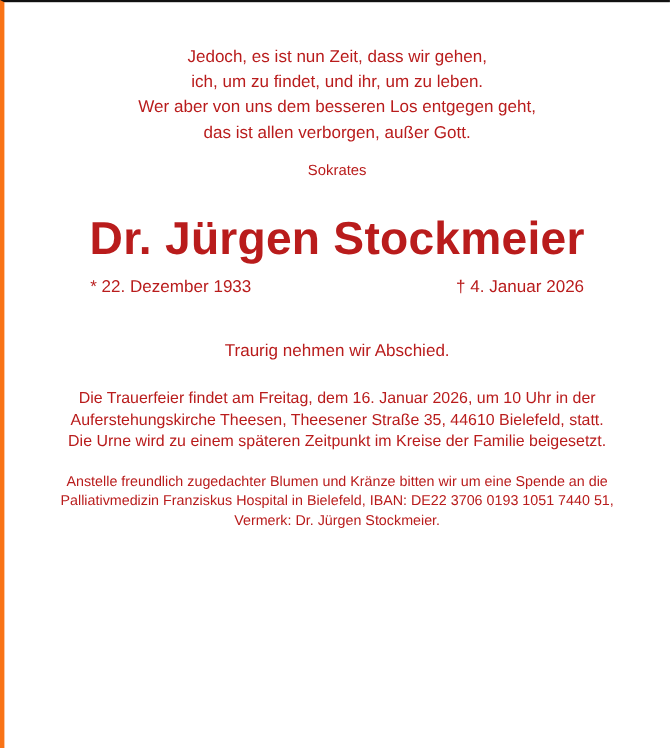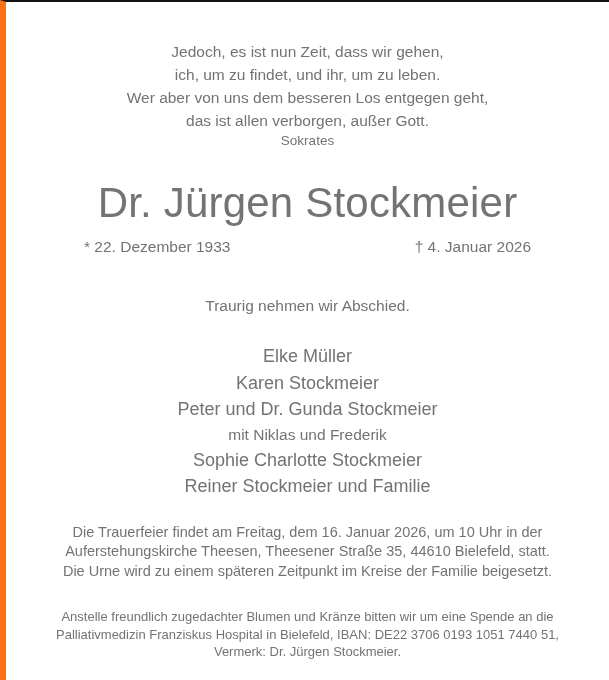--- a/index.html
+++ b/index.html
@@ -7,48 +7,49 @@
     margin: 0;
     padding: 0;
     background: #ffffff;
   }
   #notice {
     position: relative;
     width: 609px;
     height: 680px;
     background: #ffffff;
     border-top: 2px solid #111111;
-    border-left: 6px solid #f97316;
+    border-left: 4px solid #f97316;
     box-sizing: border-box;
     font-family: "Liberation Sans", "DejaVu Sans", sans-serif;
-    color: #737373;
+    color: #b91c1c;
     overflow: hidden;
     -webkit-font-smoothing: antialiased;
   }
 
   .block { text-align: center; }
 
   
   .quote {
     margin-top: 38px;
     font-size: 15.5px;
     line-height: 23px;
   }
   .quote-line { display: block; white-space: nowrap; }
 
   .attribution {
+    margin-top: 14px;
     font-size: 13.5px;
     line-height: 18px;
   }
 
   
   .deceased-name {
     margin-top: 29px;
     font-size: 42px;
-    font-weight: 400;
+    font-weight: 700;
     line-height: 48px;
     letter-spacing: 0.2px;
     white-space: nowrap;
   }
 
   
   .dates-row {
     margin-top: 10px;
     padding: 0 78px 0 78px;
     display: flex;
@@ -79,21 +80,21 @@
   
   .service {
     margin-top: 23px;
     font-size: 14.5px;
     line-height: 19.5px;
   }
   .service-line { display: block; white-space: nowrap; }
 
   
   .donation {
-    margin-top: 27px;
+    margin-top: 17px;
     font-size: 13px;
     line-height: 17.5px;
   }
   .donation-line { display: block; white-space: nowrap; }
 </style>
 </head>
 <body>
 
 <div id="notice">
 
@@ -108,28 +109,20 @@
 
   <div class="block deceased-name">Dr. Jürgen Stockmeier</div>
 
   <div class="dates-row">
     <span class="date-item">* 22. Dezember 1933</span>
     <span class="date-item">† 4. Januar 2026</span>
   </div>
 
   <div class="block farewell">Traurig nehmen wir Abschied.</div>
 
-  <div class="block survivors">
-    <span class="survivor">Elke Müller</span>
-    <span class="survivor">Karen Stockmeier</span>
-    <span class="survivor">Peter und Dr. Gunda Stockmeier</span>
-    <span class="survivor minor">mit Niklas und Frederik</span>
-    <span class="survivor">Sophie Charlotte Stockmeier</span>
-    <span class="survivor">Reiner Stockmeier und Familie</span>
-  </div>
 
   <div class="block service">
     <span class="service-line">Die Trauerfeier findet am Freitag, dem 16. Januar 2026, um 10 Uhr in der</span>
     <span class="service-line">Auferstehungskirche Theesen, Theesener Straße 35, 44610 Bielefeld, statt.</span>
     <span class="service-line">Die Urne wird zu einem späteren Zeitpunkt im Kreise der Familie beigesetzt.</span>
   </div>
 
   <div class="block donation">
     <span class="donation-line">Anstelle freundlich zugedachter Blumen und Kränze bitten wir um eine Spende an die</span>
     <span class="donation-line">Palliativmedizin Franziskus Hospital in Bielefeld, IBAN: DE22 3706 0193 1051 7440 51,</span>

